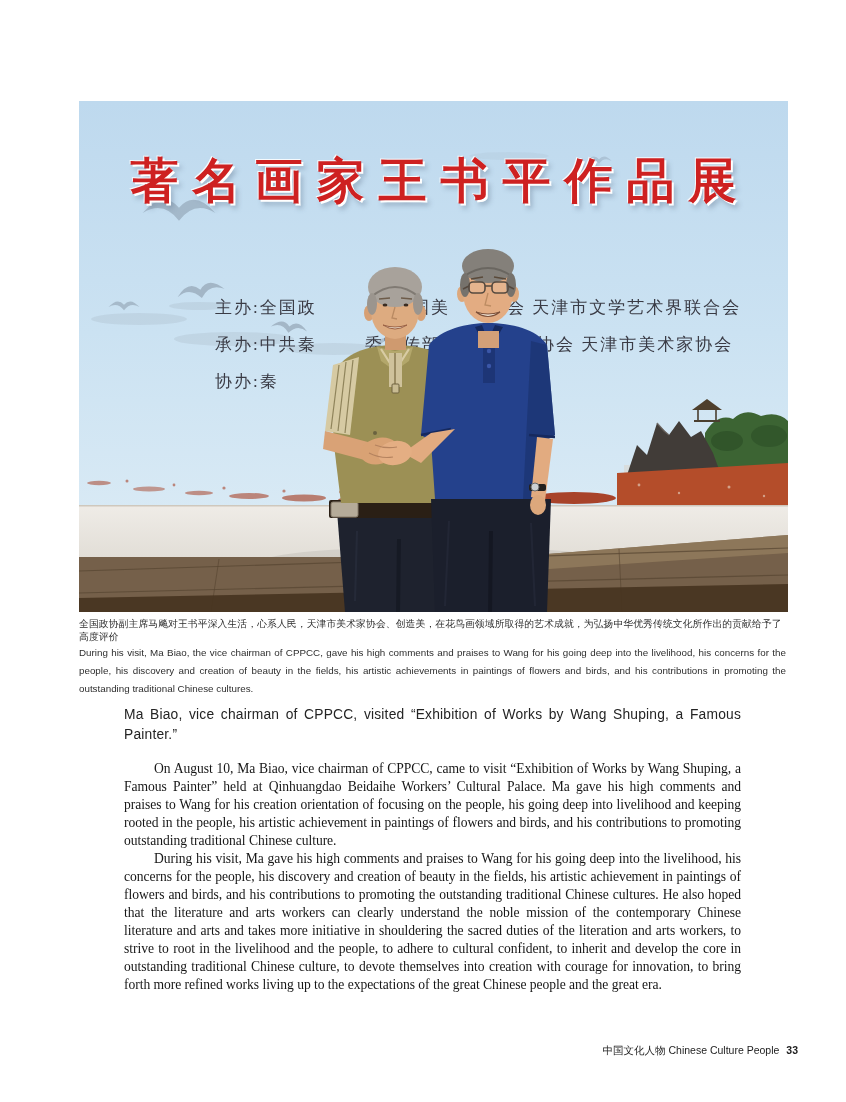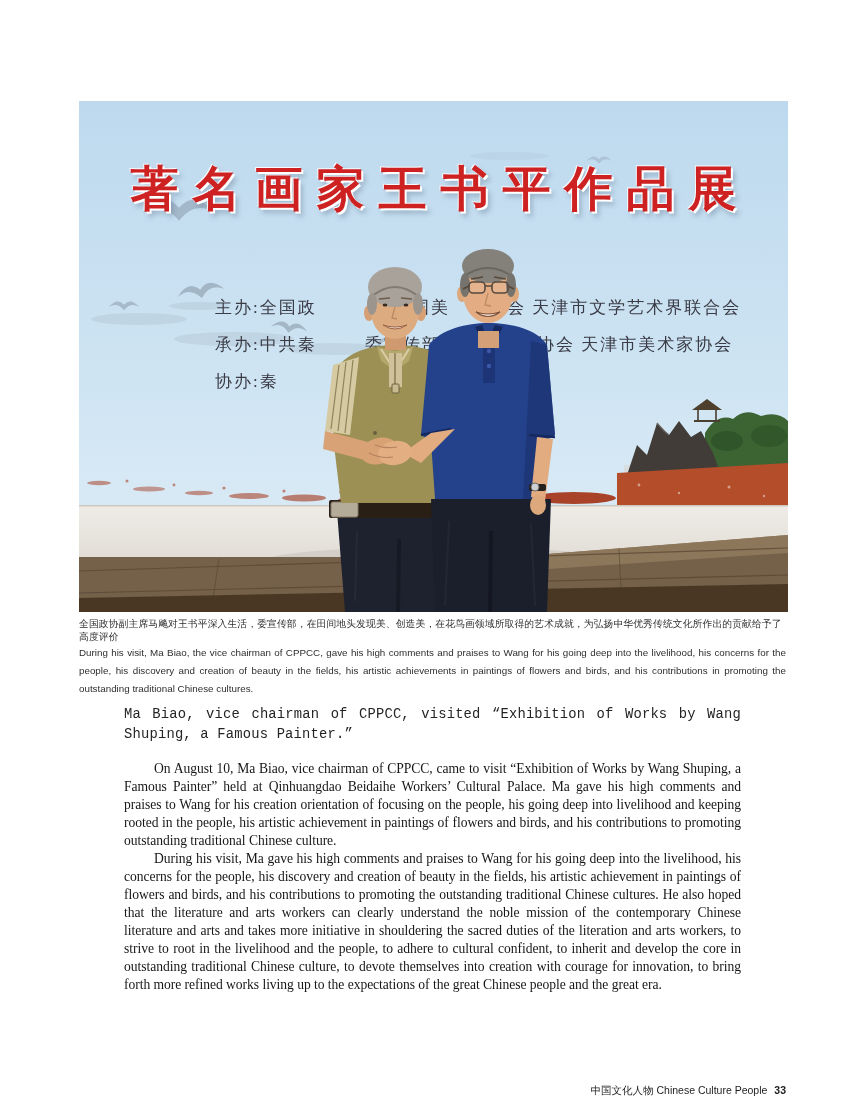--- a/index.html
+++ b/index.html
@@ -3,47 +3,47 @@
 <meta charset="utf-8">
 <style>
   html,body{margin:0;padding:0;background:#ffffff;}
   body{width:846px;height:1102px;position:relative;font-family:"Liberation Sans",sans-serif;overflow:hidden;}
   .page{position:absolute;inset:0;background:#ffffff;}
 
   
   .photo{position:absolute;left:79px;top:101px;width:709px;height:511px;overflow:hidden;background:#c9e0f1;}
   .photo svg{position:absolute;left:0;top:0;width:709px;height:511px;display:block;}
   .photo-title{
-    position:absolute;left:0;top:60px;width:100%;text-align:center;
+    position:absolute;left:0;top:52px;width:100%;text-align:center;
     font-family:"Liberation Serif",serif;font-weight:bold;
     font-size:48px;line-height:56px;letter-spacing:14px;text-indent:14px;
     color:#ce2121;
     text-shadow:2px 2px 0 #ffffff,-1px -1px 0 rgba(255,255,255,.85),4px 5px 5px rgba(100,120,145,.45);
     white-space:nowrap;
   }
   .bseg{font-family:"Liberation Serif",serif;font-size:17px;fill:#3a3b45;letter-spacing:2px;}
 
   
   .caption{position:absolute;left:79px;top:617px;width:707px;color:#2e2e2e;}
   .caption-cn{font-size:9.8px;line-height:13px;letter-spacing:.1px;}
   .caption-en{font-size:9.8px;line-height:18px;text-align:justify;margin-top:.5px;}
 
   
   .article{position:absolute;left:124px;top:705px;width:617px;}
   .article h1{
     margin:0 0 16px 0;font-weight:normal;font-size:13.8px;line-height:19.5px;
-    color:#242424;text-align:justify;letter-spacing:.2px;font-family:Liberation Mono, monospace;
+    color:#242424;text-align:justify;letter-spacing:.2px;font-family:Liberation Sans, sans-serif;
   }
   .article p{
     margin:0;font-family:"Liberation Serif",serif;font-size:13.6px;line-height:18px;
     color:#161616;text-align:justify;text-indent:30px;letter-spacing:-.05px;
   }
 
   
-  .footer{position:absolute;top:1044px;right:60px;font-size:10.5px;color:#1d1d1d;white-space:nowrap;margin-top:40px;}
+  .footer{position:absolute;top:1044px;right:48px;font-size:10.5px;color:#1d1d1d;white-space:nowrap;}
   .footer .pn{font-weight:bold;margin-left:4px;}
 </style>
 </head>
 <body>
 
 <div class="page">
 
   <div class="photo">
     <svg viewBox="0 0 709 511" aria-hidden="true">
       <defs>
@@ -228,21 +228,21 @@
         <ellipse cx="300" cy="350" rx="19" ry="13" fill="#d9a274" transform="rotate(-14 300 350)"></ellipse>
         <ellipse cx="316" cy="352" rx="17" ry="12" fill="#e4ae83" transform="rotate(-10 316 352)"></ellipse>
         <path d="M290,352 Q302,358 314,356 M296,344 Q306,348 318,346" stroke="#b5835f" stroke-width="1.2" fill="none"></path>
       </g>
     </svg>
 
     <div class="photo-title">著名画家王书平作品展</div>
   </div>
 
   <div class="caption">
-    <div class="caption-cn">全国政协副主席马飚对王书平深入生活，委宣传部，在田间地头发现美、创造美，在花鸟画领域所取得的艺术成就，为弘扬中华优秀传统文化所作出的贡献给予了高度评价</div>
+    <div class="caption-cn">全国政协副主席马飚对王书平深入生活，心系人民，天津市美术家协会、创造美，在花鸟画领域所取得的艺术成就，为弘扬中华优秀传统文化所作出的贡献给予了高度评价</div>
     <div class="caption-en">During his visit, Ma Biao, the vice chairman of CPPCC, gave his high comments and praises to Wang for his going deep into the livelihood, his concerns for the people, his discovery and creation of beauty in the fields, his artistic achievements in paintings of flowers and birds, and his contributions in promoting the outstanding traditional Chinese cultures.</div>
   </div>
 
   <div class="article">
     <h1>Ma Biao, vice chairman of CPPCC, visited “Exhibition of Works by Wang Shuping, a Famous Painter.”</h1>
     <p>On August 10, Ma Biao, vice chairman of CPPCC, came to visit “Exhibition of Works by Wang Shuping, a Famous Painter” held at Qinhuangdao Beidaihe Workers’ Cultural Palace. Ma gave his high comments and praises to Wang for his creation orientation of focusing on the people, his going deep into livelihood and keeping rooted in the people, his artistic achievement in paintings of flowers and birds, and his contributions to promoting outstanding traditional Chinese culture.</p>
     <p>During his visit, Ma gave his high comments and praises to Wang for his going deep into the livelihood, his concerns for the people, his discovery and creation of beauty in the fields, his artistic achievement in paintings of flowers and birds, and his contributions to promoting the outstanding traditional Chinese cultures. He also hoped that the literature and arts workers can clearly understand the noble mission of the contemporary Chinese literature and arts and takes more initiative in shouldering the sacred duties of the literation and arts workers, to strive to root in the livelihood and the people, to adhere to cultural confident, to inherit and develop the core in outstanding traditional Chinese culture, to devote themselves into creation with courage for innovation, to bring forth more refined works living up to the expectations of the great Chinese people and the great era.</p>
   </div>
 
   <div class="footer">

